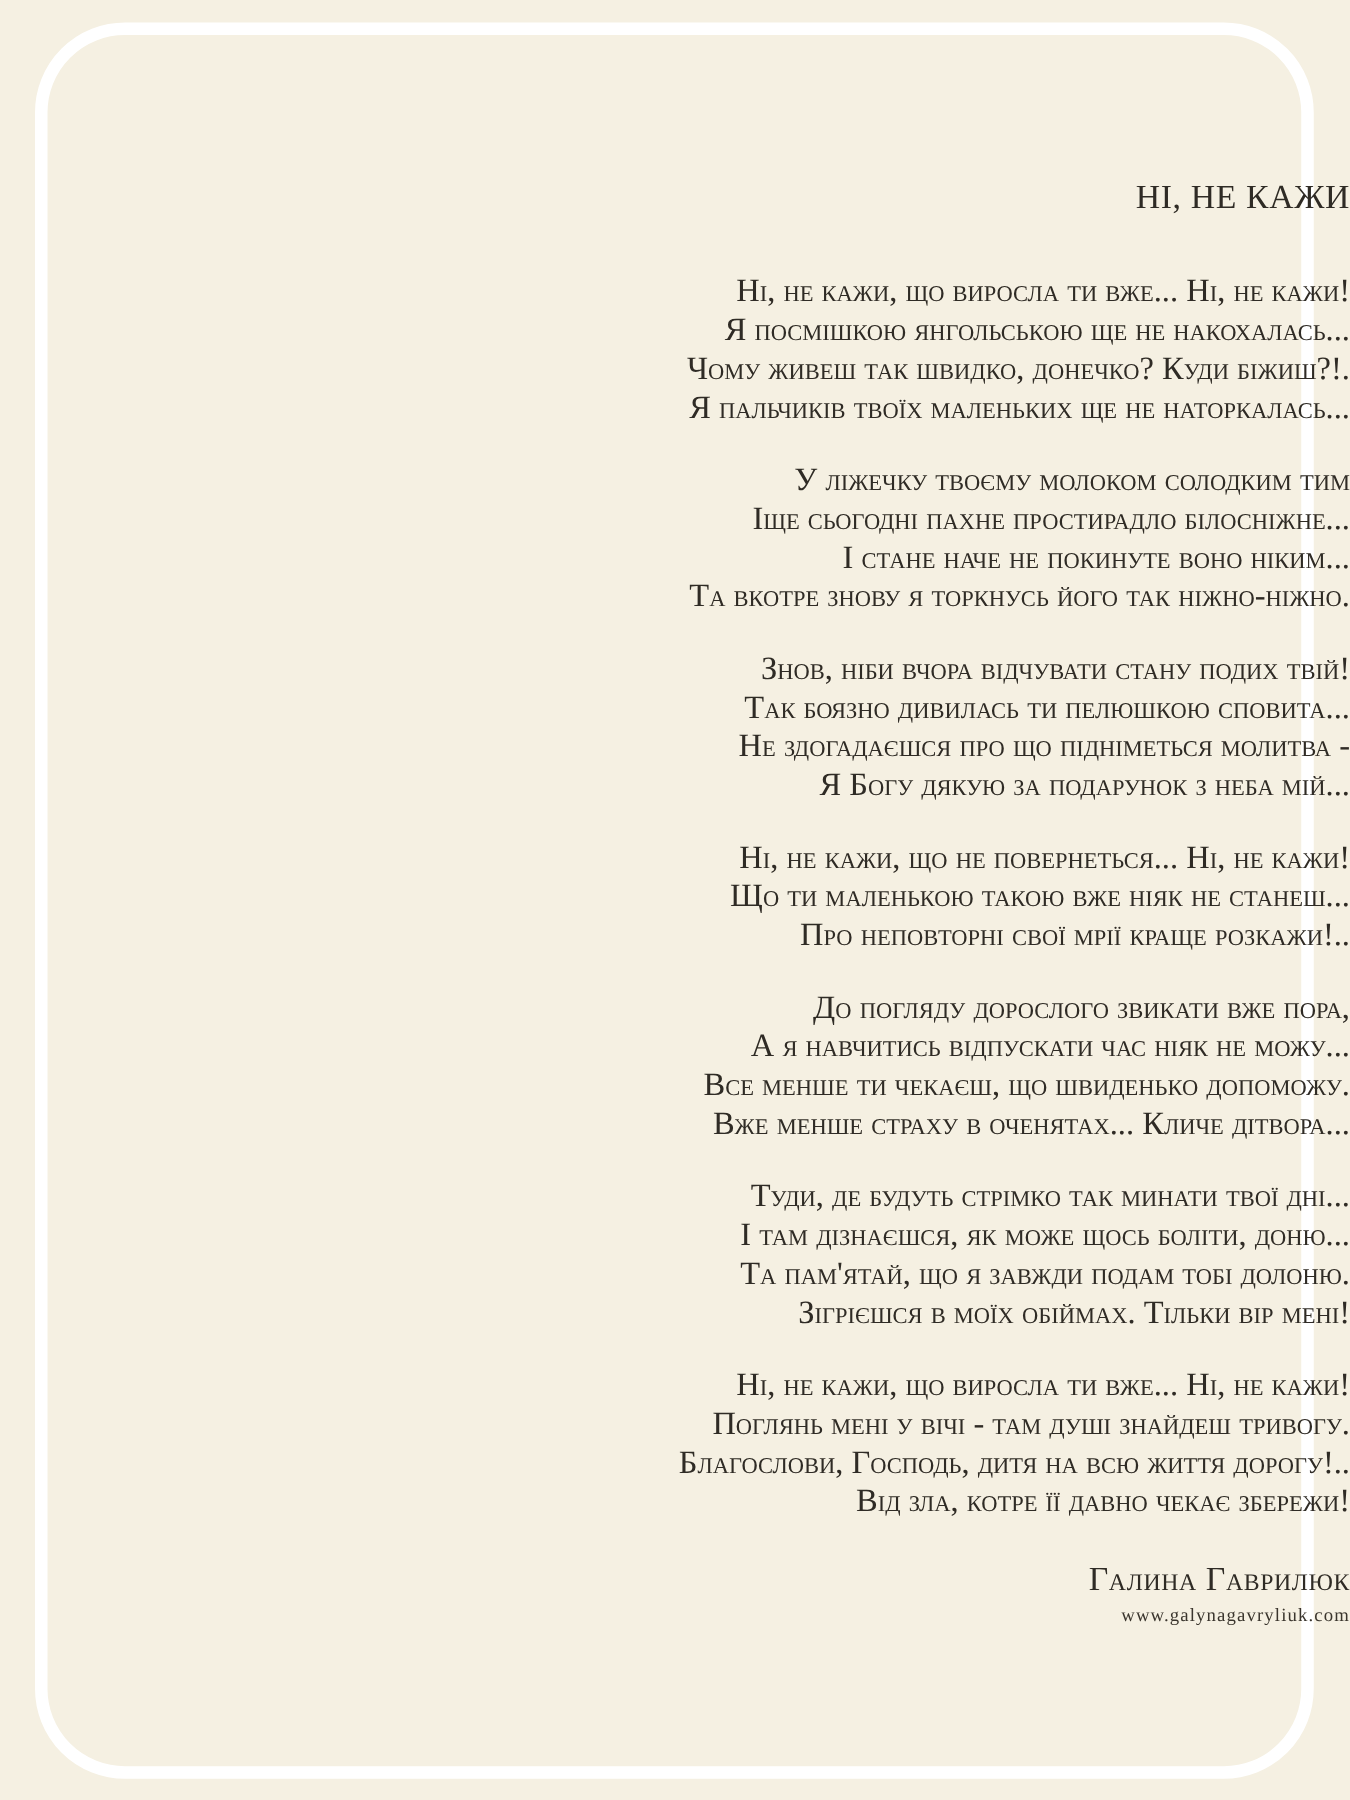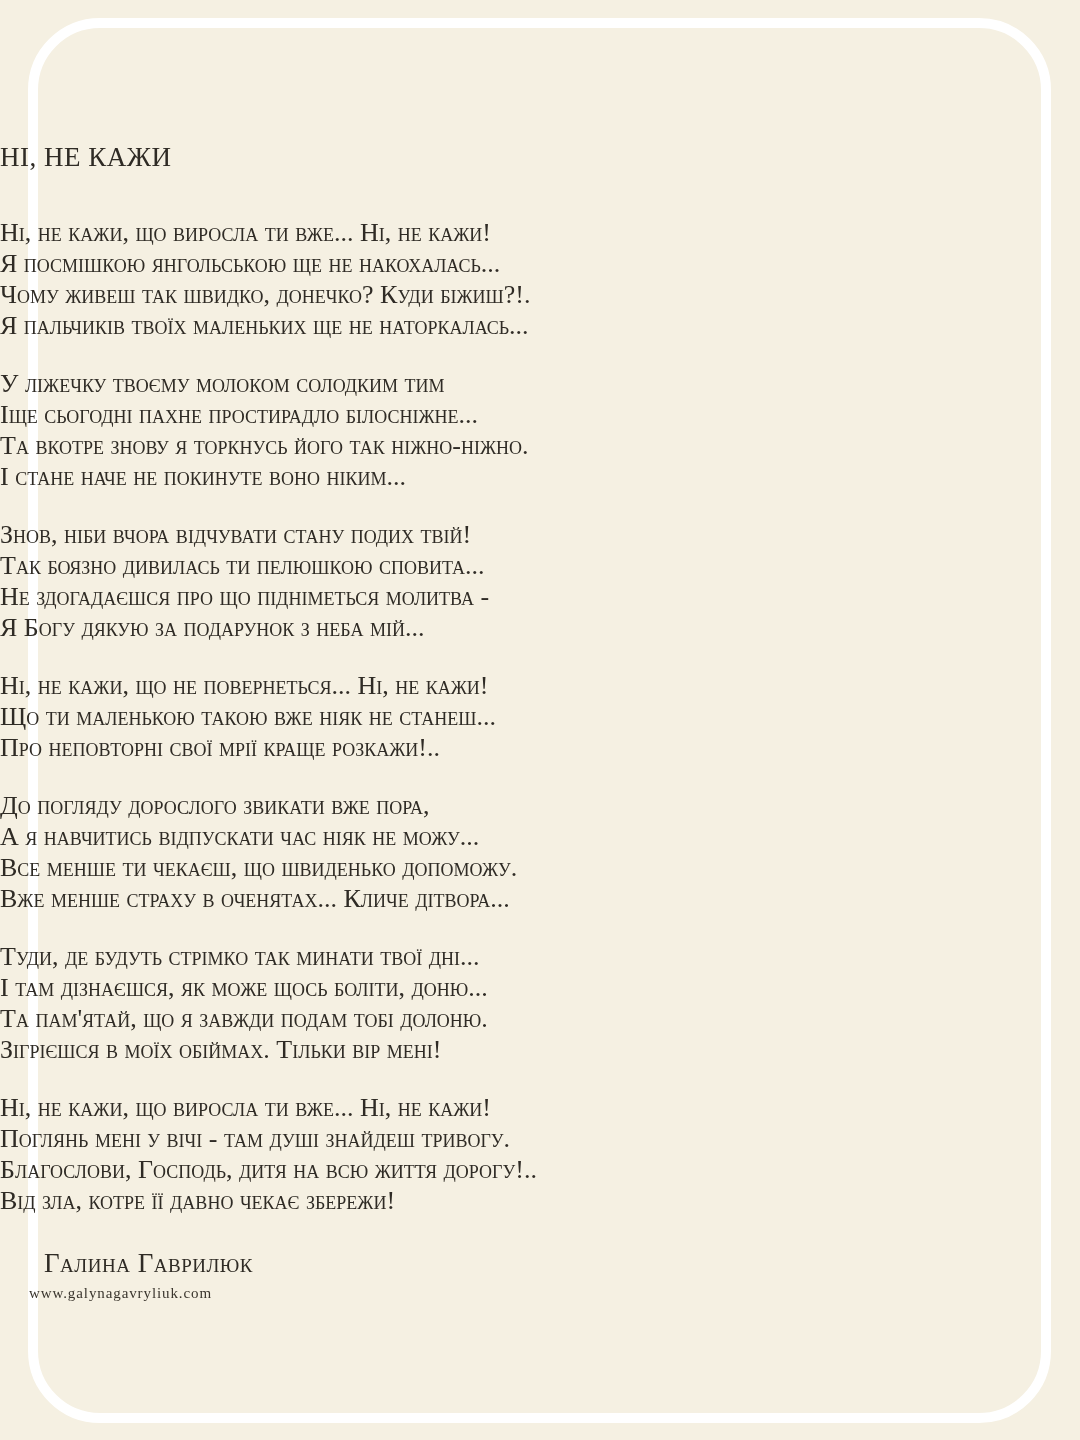--- a/index.html
+++ b/index.html
@@ -27,21 +27,21 @@
     right: 29px;
     top: 18px;
     bottom: 17px;
     border: 10px solid var(--frame);
     border-radius: 72px;
     pointer-events: none;
   }
   .content {
     position: relative;
     padding-top: 142px;
-    text-align: left;
+    text-align: right;
   }
   .poem-title {
     font-size: 27px;
     font-weight: normal;
     line-height: 31px;
     letter-spacing: 0.5px;
     margin-bottom: 44px;
     color: var(--ink);
   }
   .stanza { margin-bottom: 27px; }
@@ -81,22 +81,22 @@
     <div class="stanza">
       <p>Ні, не кажи, що виросла ти вже... Ні, не кажи!</p>
       <p>Я посмішкою янгольською ще не накохалась...</p>
       <p>Чому живеш так швидко, донечко? Куди біжиш?!.</p>
       <p>Я пальчиків твоїх маленьких ще не наторкалась...</p>
     </div>
 
     <div class="stanza">
       <p>У ліжечку твоєму молоком солодким тим</p>
       <p>Іще сьогодні пахне простирадло білосніжне...</p>
+      <p>І стане наче не покинуте воно ніким...</p>
       <p>Та вкотре знову я торкнусь його так ніжно-ніжно.</p>
-      <p>І стане наче не покинуте воно ніким...</p>
     </div>
 
     <div class="stanza">
       <p>Знов, ніби вчора відчувати стану подих твій!</p>
       <p>Так боязно дивилась ти пелюшкою сповита...</p>
       <p>Не здогадаєшся про що підніметься молитва -</p>
       <p>Я Богу дякую за подарунок з неба мій...</p>
     </div>
 
     <div class="stanza">

